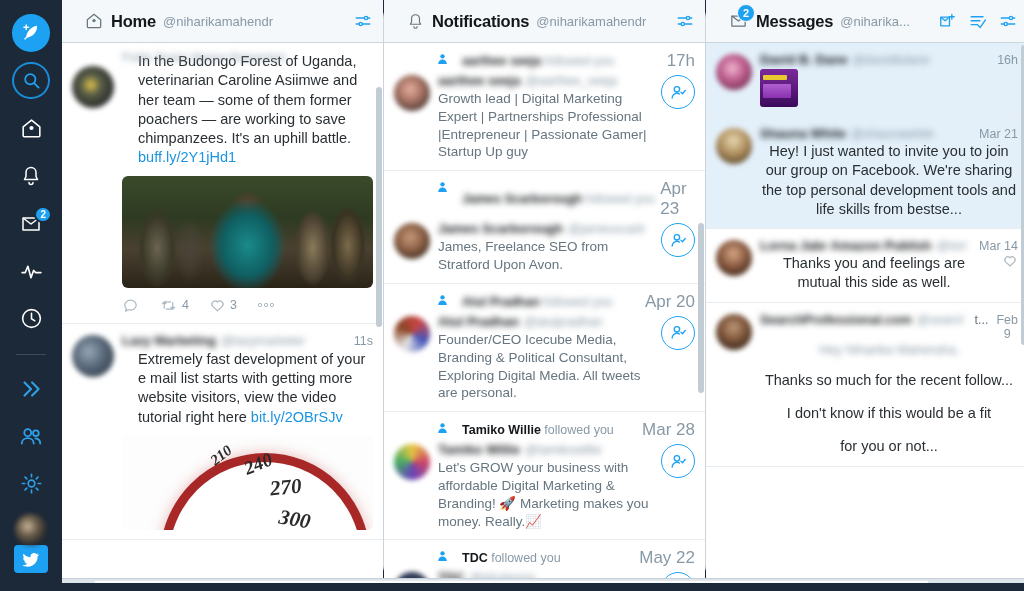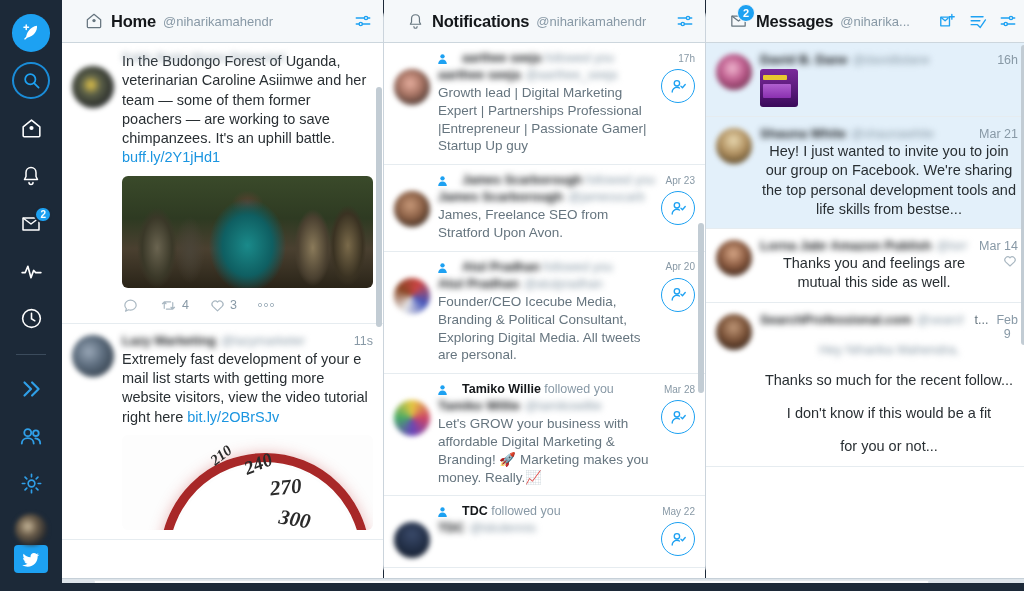--- a/index.html
+++ b/index.html
@@ -165,20 +165,21 @@
     filter: blur(3.4px);
     white-space: nowrap; overflow: hidden;
   }
   .t-time {
     margin-left: auto; font-size: 12.5px; color: #8899a6;
     white-space: nowrap; padding-left: 6px;
   }
   .t-text {
     font-size: 14.5px; line-height: 1.33; color: #292f33;
     word-wrap: break-word;
+    margin-left: 16px;
   }
   .t-link { color: #1b95e0; text-decoration: none; }
   .t-media {
     margin-top: 8px; border-radius: 6px; overflow: hidden;
     height: 112px; width: 100%;
     position: relative;
   }
   .forest {
     width: 100%; height: 100%;
     background:
@@ -228,21 +229,21 @@
     position: relative;
   }
   .notif-top {
     display: flex; align-items: center; gap: 5px;
     margin-bottom: 2px;
     padding-left: 2px;
   }
   .notif-text { font-size: 12.5px; color: #8899a6; white-space: nowrap; }
   .notif-text b { color: #14171a; }
   .notif-blur { filter: blur(3.3px); }
-  .notif-time { margin-left: auto; font-size: 10px; color: #8899a6; }
+  .notif-time { margin-left: auto; font-size: 17px; color: #8899a6; }
   .notif-body { display: flex; gap: 8px; }
   .notif-content { flex: 1; min-width: 0; }
   .notif-bio { font-size: 13.5px; line-height: 1.32; color: #66757f; margin-top: 2px; }
   .follow-btn {
     width: 34px; height: 34px; border-radius: 50%;
     border: 1.5px solid #1da1f2;
     display: flex; align-items: center; justify-content: center;
     flex: 0 0 34px;
     margin-top: 2px;
   }

